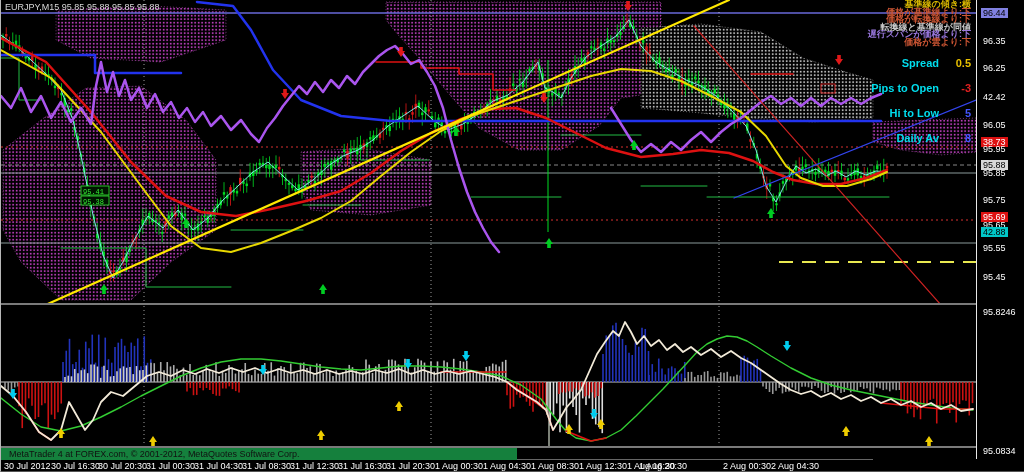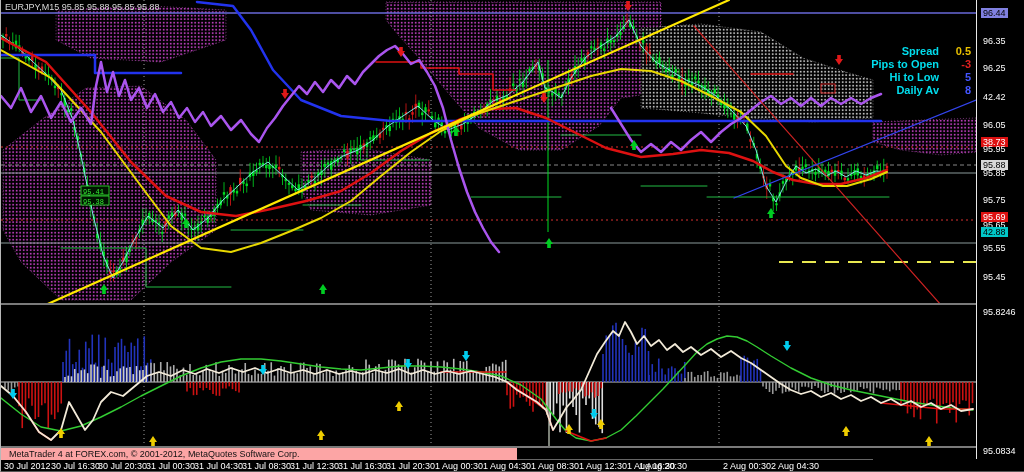--- a/index.html
+++ b/index.html
@@ -15,32 +15,32 @@
   .title-overlay{
     position:absolute;left:4px;top:2px;color:#d8d8d8;font-size:9px;
     letter-spacing:0;white-space:nowrap;z-index:5;
   }
   .jp-block{
     position:absolute;right:53px;top:1px;text-align:right;z-index:6;
     font-size:9px;font-weight:bold;line-height:7.6px;white-space:nowrap;
   }
   .quote-panel{position:absolute;right:53px;top:45px;text-align:right;z-index:6;}
   .quote-price{font-size:20px;font-weight:bold;line-height:20px;letter-spacing:1px;}
-  .quote-row{display:flex;justify-content:flex-end;align-items:baseline;font-size:11px;font-weight:bold;line-height:13px;}
+  .quote-row{display:flex;justify-content:flex-end;align-items:baseline;font-size:11px;font-weight:bold;line-height:13px;margin-top:12px;}
   .quote-row .ql{}
   .quote-row .qv{display:inline-block;width:32px;text-align:right;}
   .axis-col{position:absolute;left:975px;top:0;width:49px;height:459px;background:#000;border-left:1px solid #e8e8e8;z-index:7;}
   .axis-label{position:absolute;left:4px;font-size:9px;color:#fff;line-height:10px;padding:0 2px;white-space:nowrap;}
   .divider{position:absolute;left:0;width:975px;height:2px;background:#7a7a7a;z-index:4;}
   .ind-title{
     position:absolute;left:4px;top:307px;color:#e8e8e8;font-size:8.5px;
     white-space:nowrap;z-index:6;
   }
   .status-strip{
-    position:absolute;left:0;top:448px;width:516px;height:12px;background:#fca5a5;
+    position:absolute;left:0;top:448px;width:516px;height:12px;background:#15803d;
     color:#111;font-size:9px;line-height:12px;padding-left:8px;white-space:nowrap;z-index:8;
   }
   .time-axis{position:absolute;left:0;top:459px;width:872px;height:13px;background:#000;border-top:1px solid #666;z-index:7;}
   .time-label{position:absolute;top:1px;font-size:9px;color:#fff;white-space:nowrap;}
 </style>
 </head>
 <body>
 
 <div class="mt4-window">
 
@@ -659,20 +659,28 @@
           <rect x="80" y="186" width="28" height="9" fill="#001400" stroke="#33ee33" stroke-width="0.8"></rect>
           <text x="82" y="193.5" fill="#33ee33" font-size="7px" font-family="Liberation Mono, monospace">95.41</text>
           <rect x="80" y="196" width="28" height="9" fill="#001400" stroke="#33ee33" stroke-width="0.8"></rect>
           <text x="82" y="203.5" fill="#33ee33" font-size="7px" font-family="Liberation Mono, monospace">95.38</text>
         </g>
     </svg>
   </div>
 
   <div class="title-overlay">EURJPY,M15 95.85 95.88 95.85 95.88</div>
 
+  <div class="jp-block" id="jp-block">
+      <div style="color: rgb(221, 187, 0);">基準線の傾き:横</div>
+      <div style="color: rgb(204, 85, 51);">価格が基準線より:下</div>
+      <div style="color: rgb(204, 85, 51);">価格が転換線より:下</div>
+      <div style="color: rgb(200, 200, 200);">転換線と基準線が同値</div>
+      <div style="color: rgb(153, 119, 221);">遅行スパンが価格より:下</div>
+      <div style="color: rgb(204, 85, 51);">価格が雲より:下</div>
+    </div>
 
   <div class="quote-panel">
     <div id="quote-rows">
         <div class="quote-row">
           <span class="ql" style="color: rgb(0, 221, 237);">Spread</span>
           <span class="qv" style="color: rgb(232, 192, 0);">0.5</span>
         </div>
         <div class="quote-row">
           <span class="ql" style="color: rgb(0, 221, 237);">Pips to Open</span>
           <span class="qv" style="color: rgb(224, 32, 32);">-3</span>

